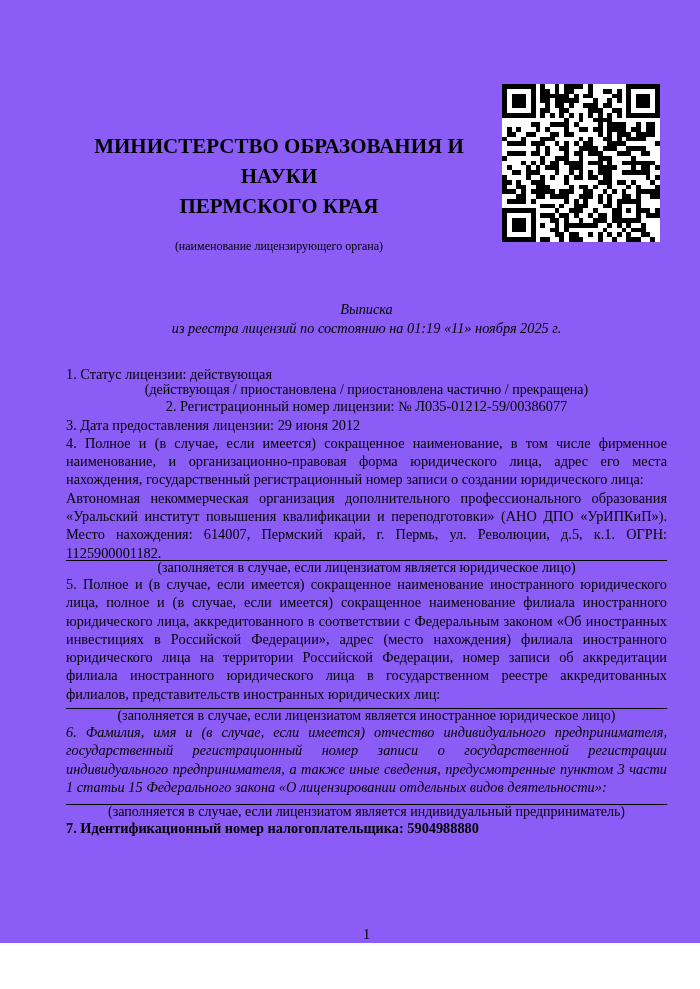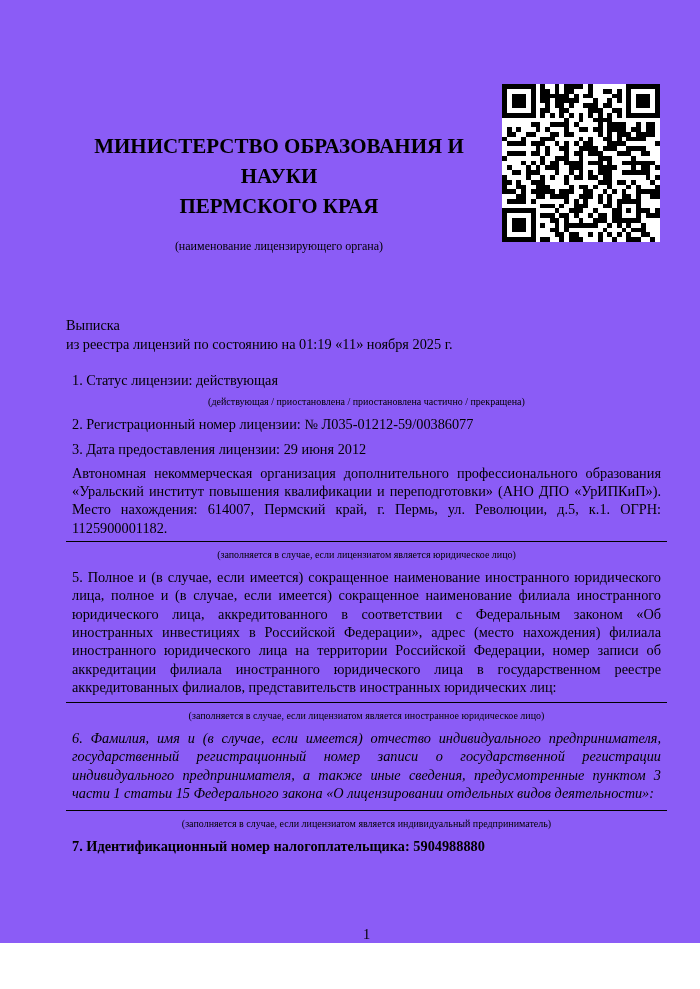--- a/index.html
+++ b/index.html
@@ -32,46 +32,48 @@
     line-height: 14px;
     margin-top: 18px;
   }
   .qr {
     position: absolute;
     left: 502px; top: 84px;
     width: 158px; height: 158px;
   }
   .title-block {
     position: absolute;
-    left: 66px; top: 316px;
+    left: 66px; top: 300px;
     width: 601px;
+    text-align: center;
     font-size: 14.3px;
     line-height: 19px;
+    font-style: italic;
   }
   .body-block {
     position: absolute;
     left: 66px; top: 365px;
     width: 601px;
     font-size: 14.3px;
     line-height: 18.3px;
   }
-  .body-block p { margin: 6px; }
+  .body-block p { margin: 0; }
   .just { text-align: justify; }
   .small-note {
-    font-size: 10px;
+    font-size: 14px;
     line-height: 14px;
     text-align: center;
   }
   .rule {
     height: 0;
     border-top: 1.6px solid #000000;
   }
   .mt-item1 { margin-top: 7px; }
   .mt-note1 { margin-top: 2px; }
-  .mt-item2 { margin-top: 20px; }
+  .mt-item2 { margin-top: 20px; text-align: center; }
   .mt-item3 { margin-top: 15px; }
   .mt-item4 { margin-top: 11px; }
   .mt-rule4 { margin-top: -2px; }
   .mt-note  { margin-top: 1px; }
   .mt-item5 { margin-top: 15px; }
   .mt-rule5 { margin-top: 5px; }
   .mt-item6 { margin-top: 21px; font-style: italic; }
   .mt-rule6 { margin-top: 8px; }
   .mt-item7 { margin-top: 28px; font-weight: bold; }
   .page-number {
@@ -644,20 +646,21 @@
 
   <div class="body-block">
 
     <p class="mt-item1">1. Статус лицензии: действующая</p>
     <p class="small-note mt-note1">(действующая / приостановлена / приостановлена частично / прекращена)</p>
 
     <p class="mt-item2">2. Регистрационный номер лицензии: № Л035-01212-59/00386077</p>
 
     <p class="mt-item3">3. Дата предоставления лицензии: 29 июня 2012</p>
 
+    <p class="just mt-item4">4. Полное и (в случае, если имеется) сокращенное наименование, в том числе фирменное наименование, и организационно-правовая форма юридического лица, адрес его места нахождения, государственный регистрационный номер записи о создании юридического лица:</p>
     <p class="just">Автономная некоммерческая организация дополнительного профессионального образования «Уральский институт повышения квалификации и переподготовки» (АНО ДПО «УрИПКиП»). Место нахождения: 614007, Пермский край, г. Пермь, ул. Революции, д.5, к.1. ОГРН: 1125900001182.</p>
     <div class="rule mt-rule4"></div>
     <p class="small-note mt-note">(заполняется в случае, если лицензиатом является юридическое лицо)</p>
 
     <p class="just mt-item5">5. Полное и (в случае, если имеется) сокращенное наименование иностранного юридического лица, полное и (в случае, если имеется) сокращенное наименование филиала иностранного юридического лица, аккредитованного в соответствии с Федеральным законом «Об иностранных инвестициях в Российской Федерации», адрес (место нахождения) филиала иностранного юридического лица на территории Российской Федерации, номер записи об аккредитации филиала иностранного юридического лица в государственном реестре аккредитованных филиалов, представительств иностранных юридических лиц:</p>
     <div class="rule mt-rule5"></div>
     <p class="small-note mt-note">(заполняется в случае, если лицензиатом является иностранное юридическое лицо)</p>
 
     <p class="just mt-item6">6. Фамилия, имя и (в случае, если имеется) отчество индивидуального предпринимателя, государственный регистрационный номер записи о государственной регистрации индивидуального предпринимателя, а также иные сведения, предусмотренные пунктом 3 части 1 статьи 15 Федерального закона «О лицензировании отдельных видов деятельности»:</p>
     <div class="rule mt-rule6"></div>

